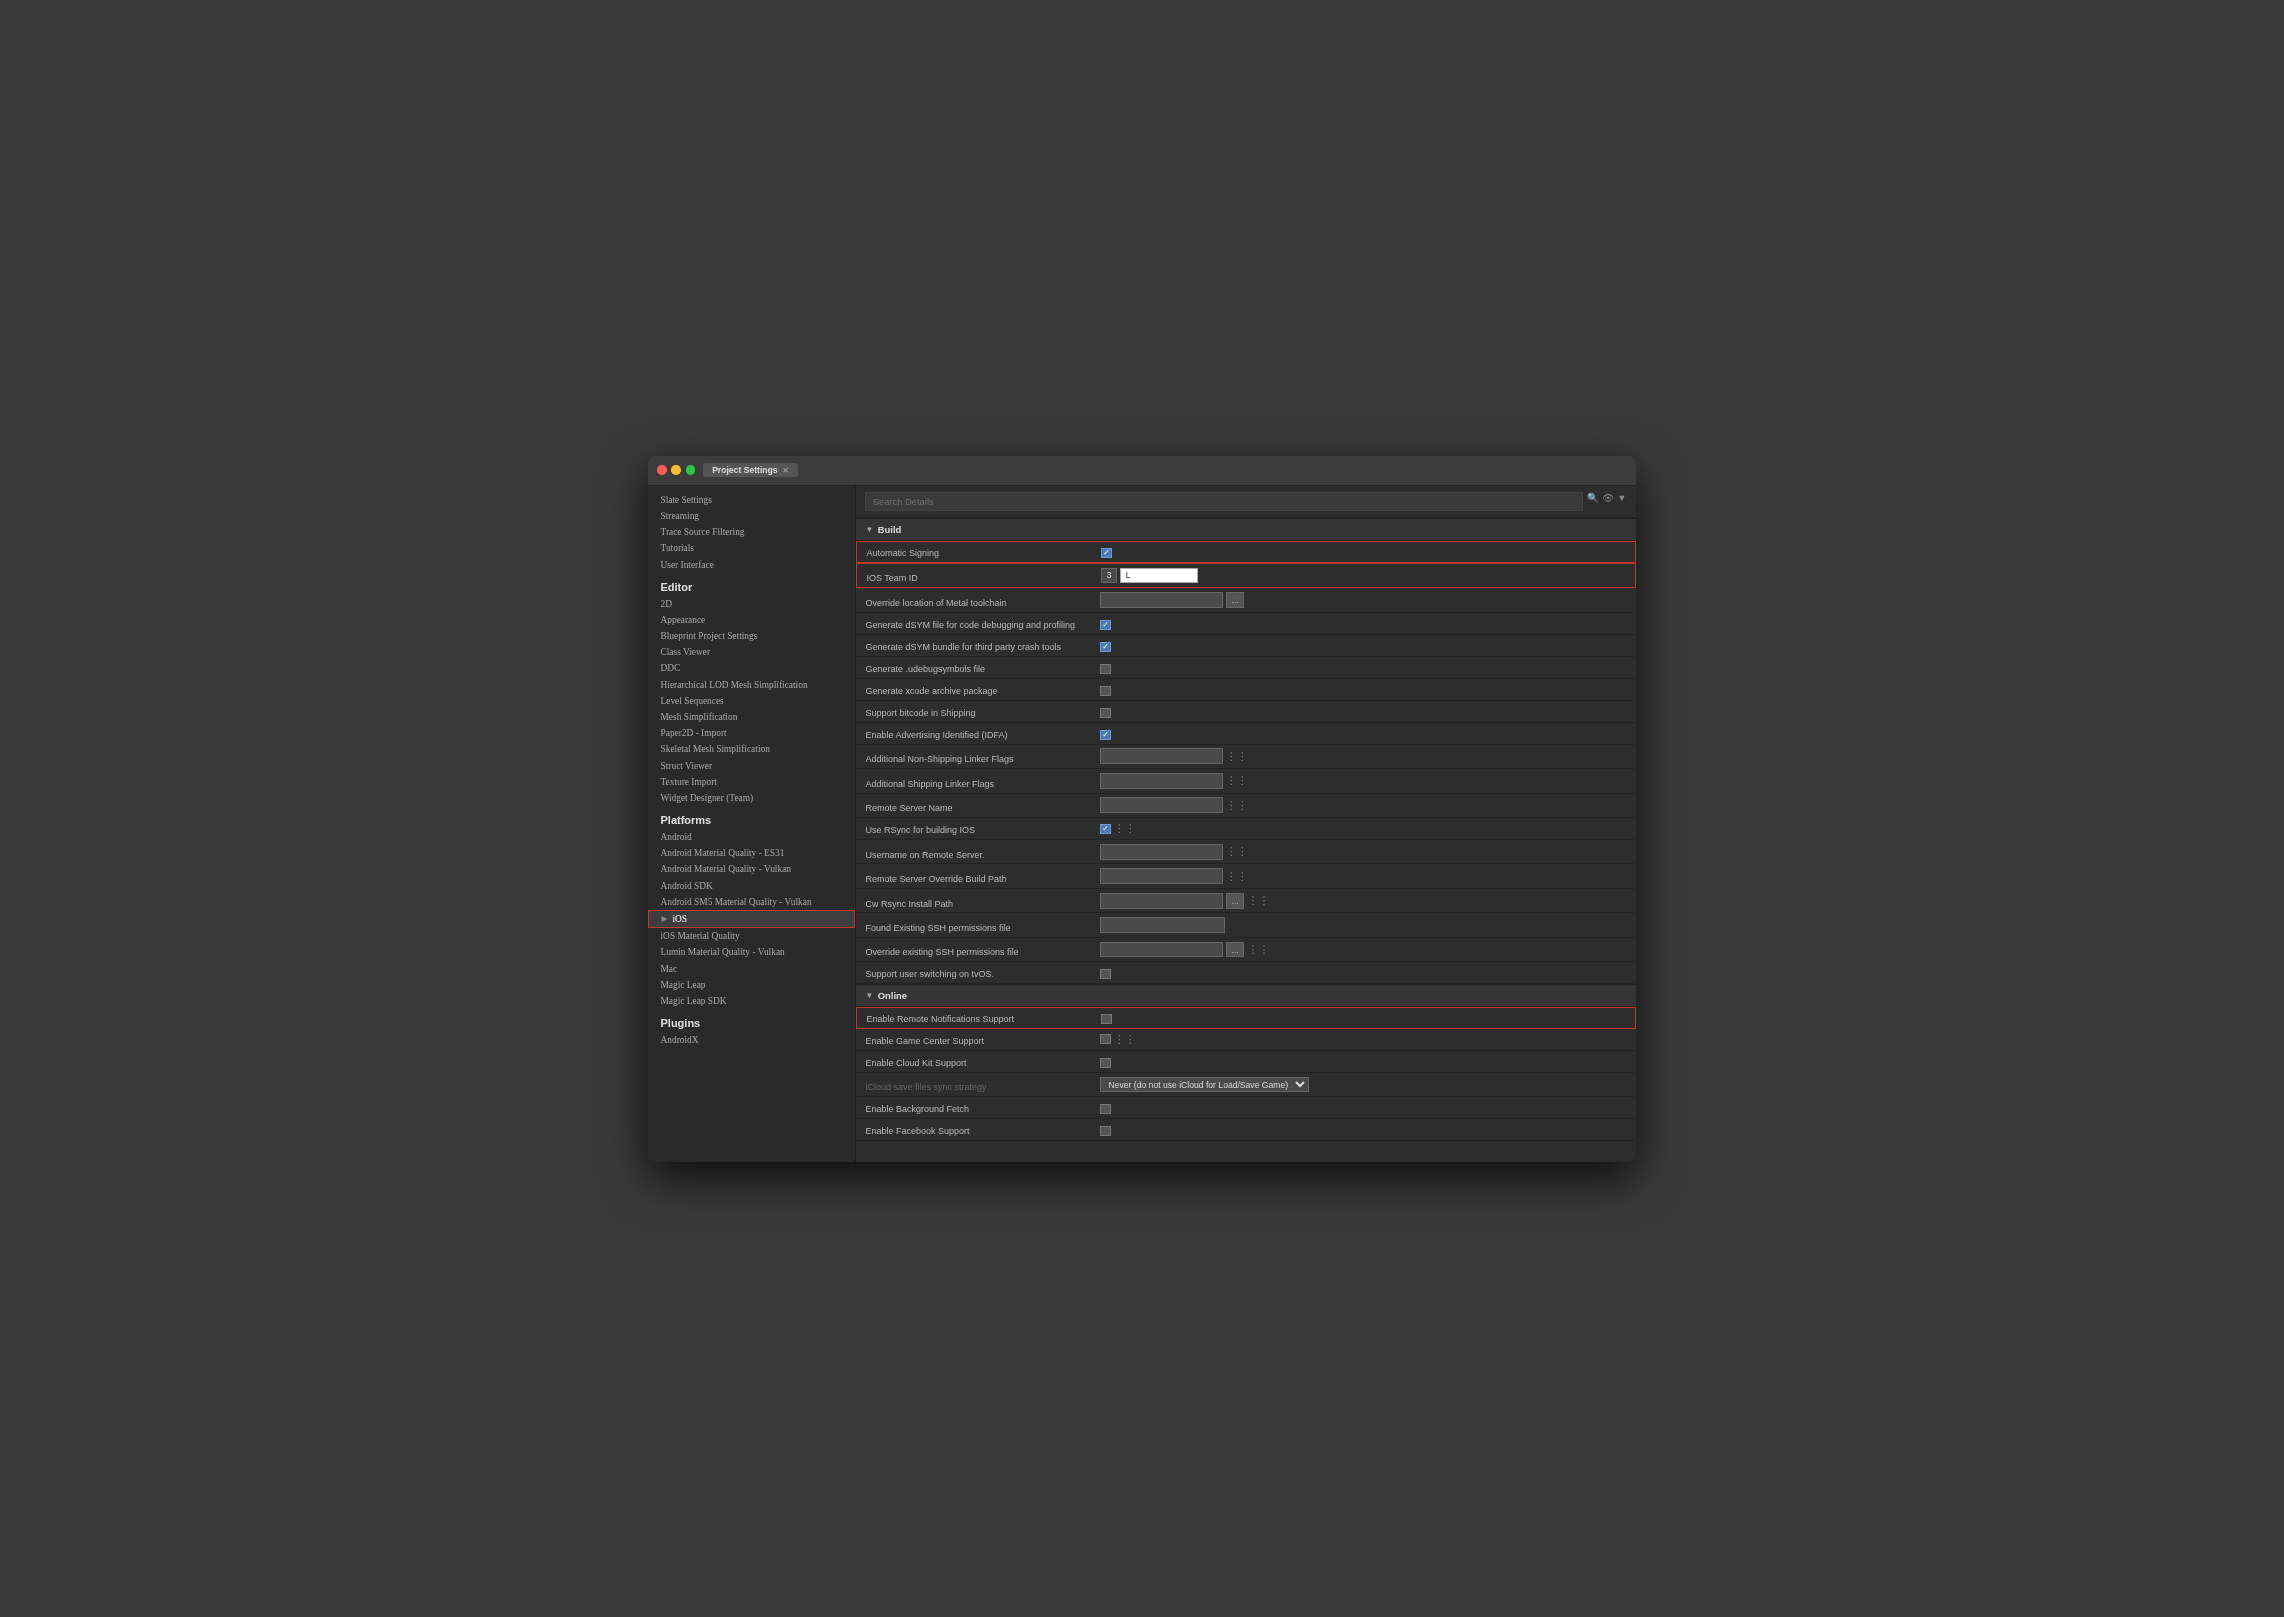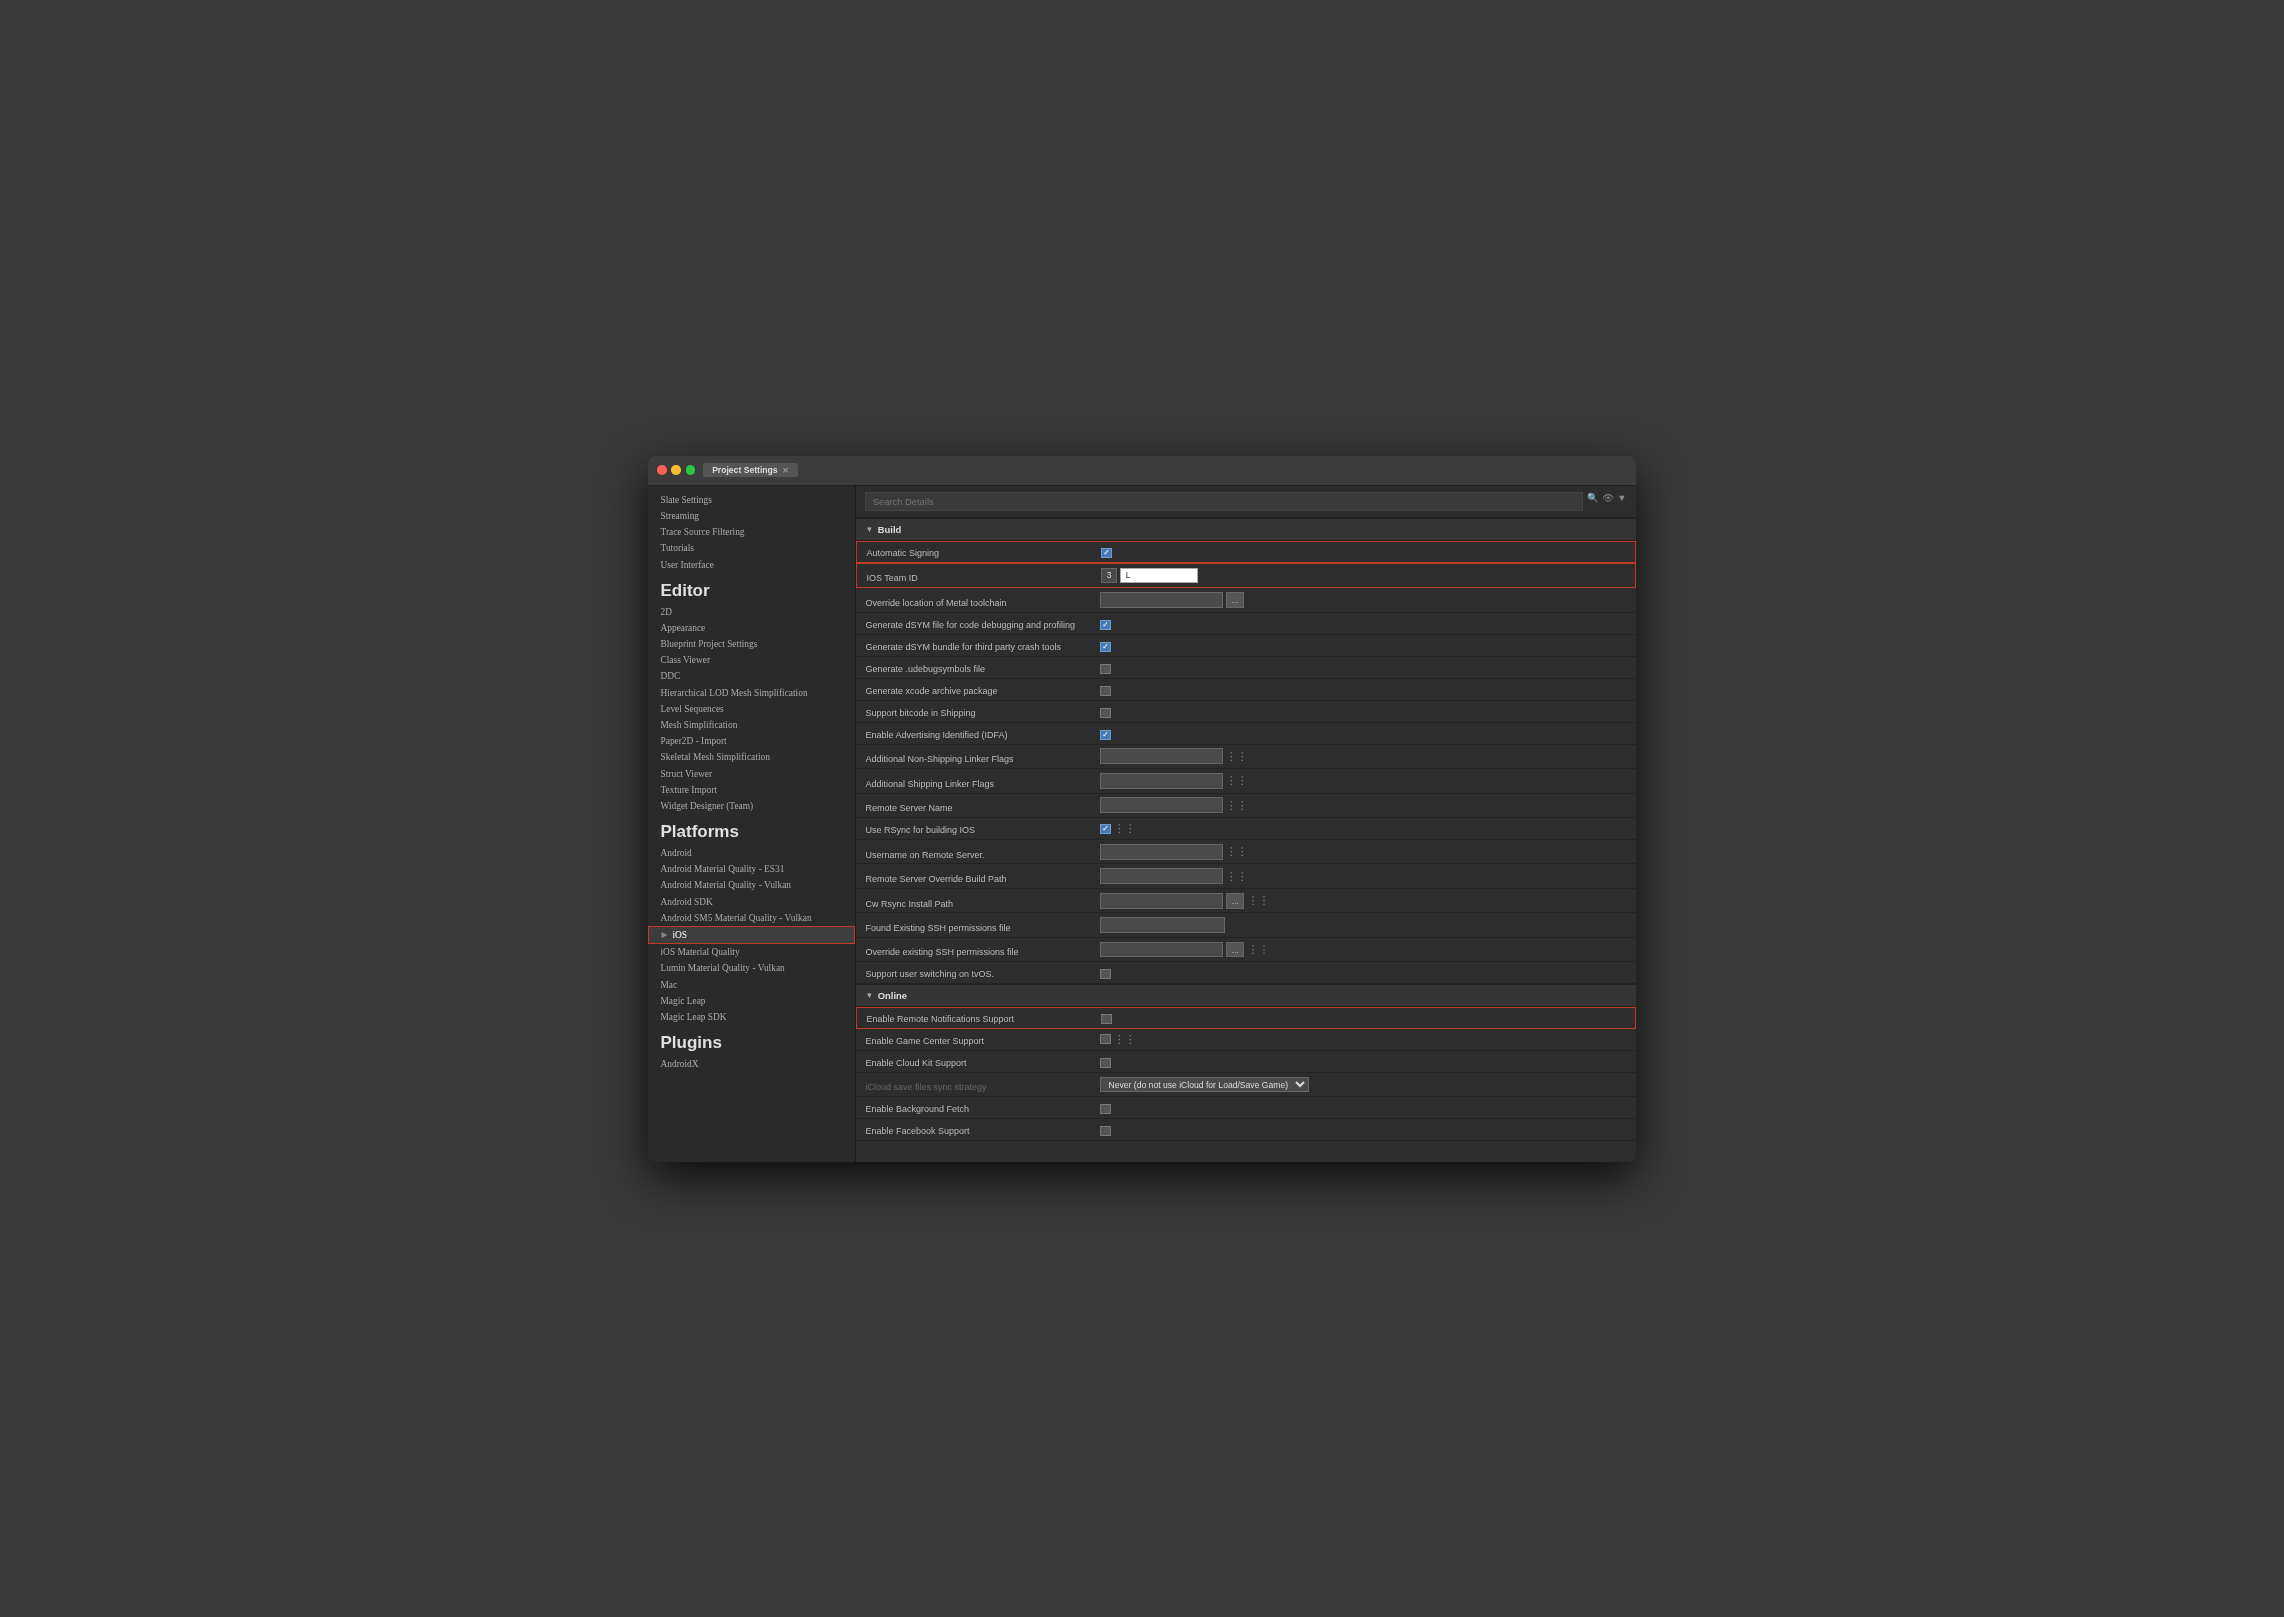--- a/index.html
+++ b/index.html
@@ -71,21 +71,21 @@
       background: #2a2a2a;
       border-right: 0.8px solid #1a1a1a;
       overflow-y: auto;
       padding: 6.3px 0;
       flex-shrink: 0;
     }
     .sidebar::-webkit-scrollbar { width: 4.7px; }
     .sidebar::-webkit-scrollbar-track { background: #2a2a2a; }
     .sidebar::-webkit-scrollbar-thumb { background: #555; border-radius: 2.4px; }
     .sidebar-section-header {
-      font-size: 17px;
+      font-size: 11px;
       font-weight: 600;
       color: #e0e0e0;
       padding: 7.8px 12.5px 3.1px 12.5px;
     }
     .sidebar-item {
       padding: 3.1px 12.5px;
       color: #aaa;
       font-size: 9.4px;
       cursor: pointer;
       display: flex;

